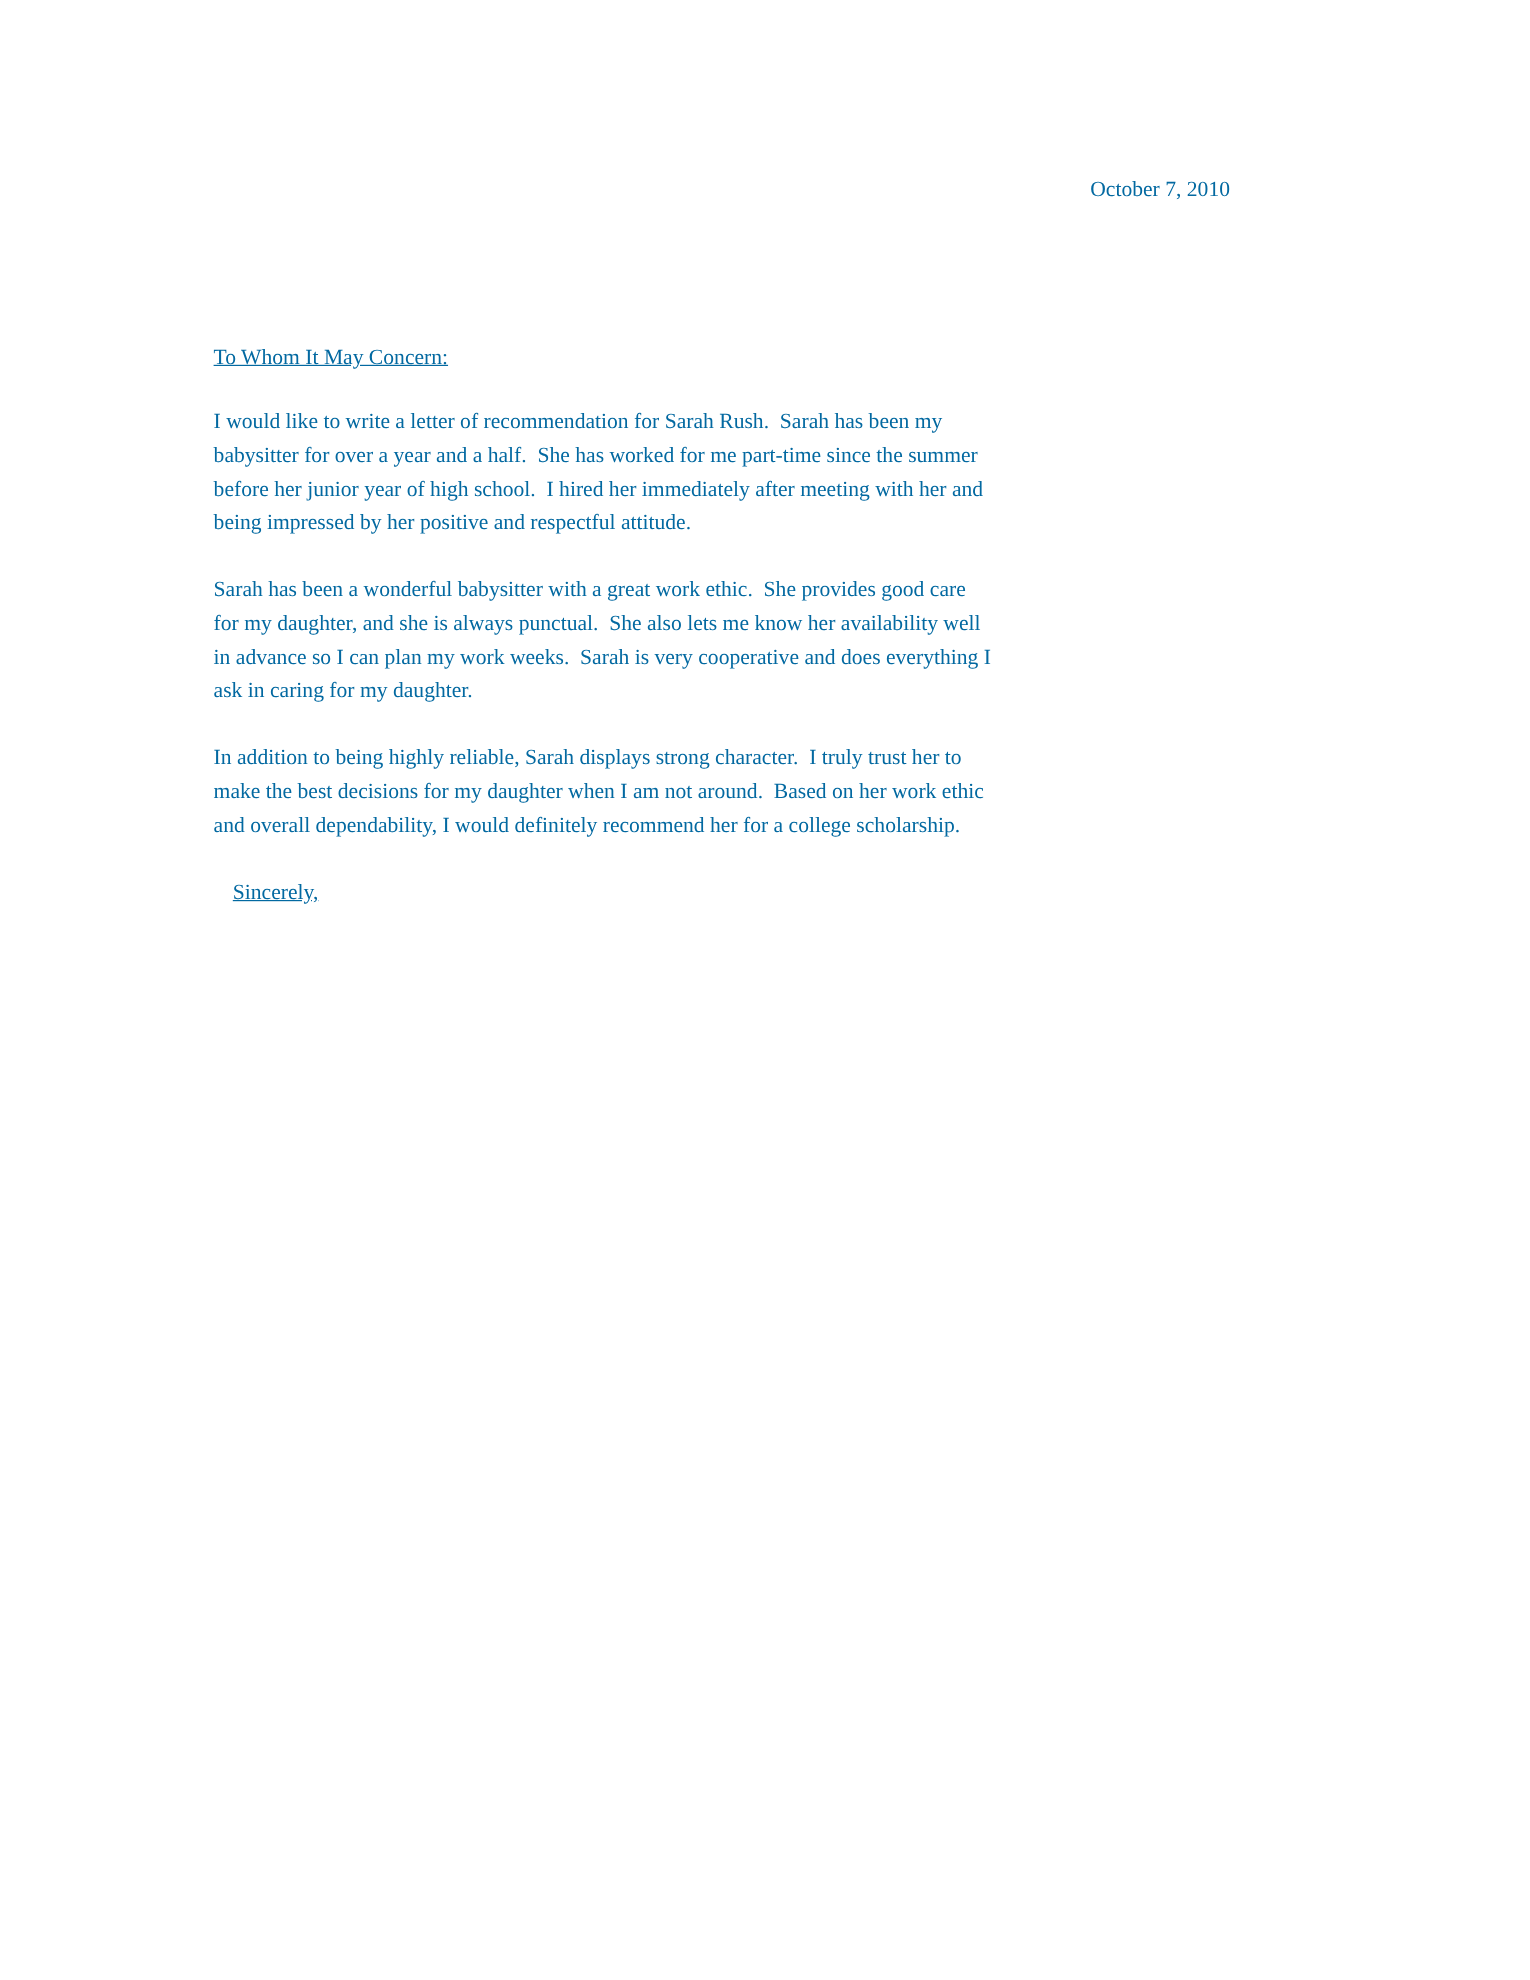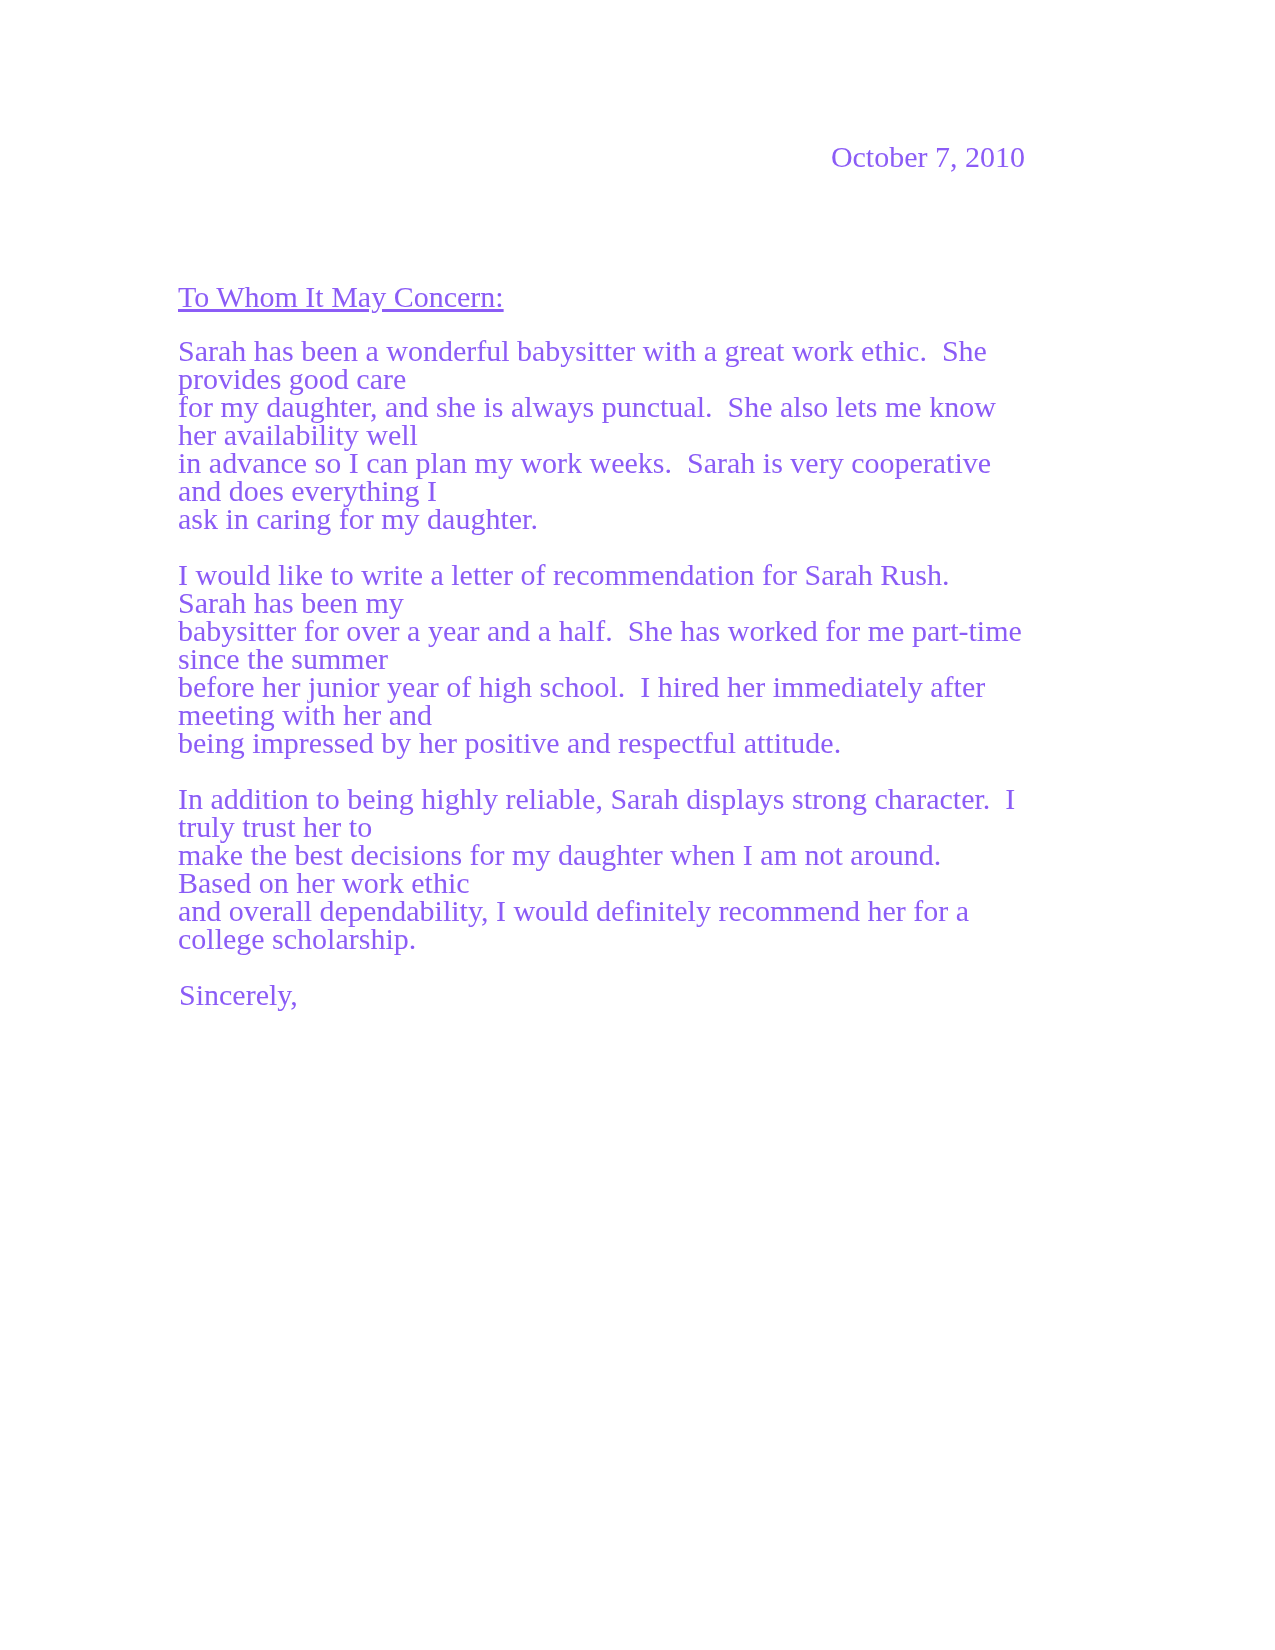--- a/index.html
+++ b/index.html
@@ -6,63 +6,64 @@
     margin: 0;
     padding: 0;
     background: #ffffff;
   }
   .page {
     position: relative;
     width: 1275px;
     height: 1650px;
     background: #ffffff;
     font-family: "Liberation Serif", "DejaVu Serif", serif;
-    font-size: 30px;
+    font-size: 18px;
     line-height: 28px;
-    color: #8b5cf6;
+    color: #0369a1;
     box-sizing: border-box;
     padding: 143px 250px 0 178px;
     overflow: hidden;
   }
   .date-line {
     text-align: right;
     margin: 0 0 112px 0;
     white-space: pre-wrap;
   }
   .salutation {
     margin: 0 0 26px 0;
     white-space: pre-wrap;
     text-decoration: underline;
   }
   .para {
     margin: 0 0 28px 0;
     white-space: pre-wrap;
   }
   .closing {
-    margin: 1px;
+    margin: 16px;
     white-space: pre-wrap;
+    text-decoration: underline;
   }
   .signature {
     margin: 120px 0 0 0;
     white-space: pre-wrap;
   }
 </style>
 </head>
 <body>
 
 <div class="page">
   <p class="date-line">October 7, 2010</p>
   <p class="salutation">To Whom It May Concern:</p>
   <div>
+      <p class="para">I would like to write a letter of recommendation for Sarah Rush.  Sarah has been my
+babysitter for over a year and a half.  She has worked for me part-time since the summer
+before her junior year of high school.  I hired her immediately after meeting with her and
+being impressed by her positive and respectful attitude.</p>
       <p class="para">Sarah has been a wonderful babysitter with a great work ethic.  She provides good care
 for my daughter, and she is always punctual.  She also lets me know her availability well
 in advance so I can plan my work weeks.  Sarah is very cooperative and does everything I
 ask in caring for my daughter.</p>
-      <p class="para">I would like to write a letter of recommendation for Sarah Rush.  Sarah has been my
-babysitter for over a year and a half.  She has worked for me part-time since the summer
-before her junior year of high school.  I hired her immediately after meeting with her and
-being impressed by her positive and respectful attitude.</p>
       <p class="para">In addition to being highly reliable, Sarah displays strong character.  I truly trust her to
 make the best decisions for my daughter when I am not around.  Based on her work ethic
 and overall dependability, I would definitely recommend her for a college scholarship.</p>
     </div>
   <p class="closing">Sincerely,</p>
 </div>
 
 </body></html>

